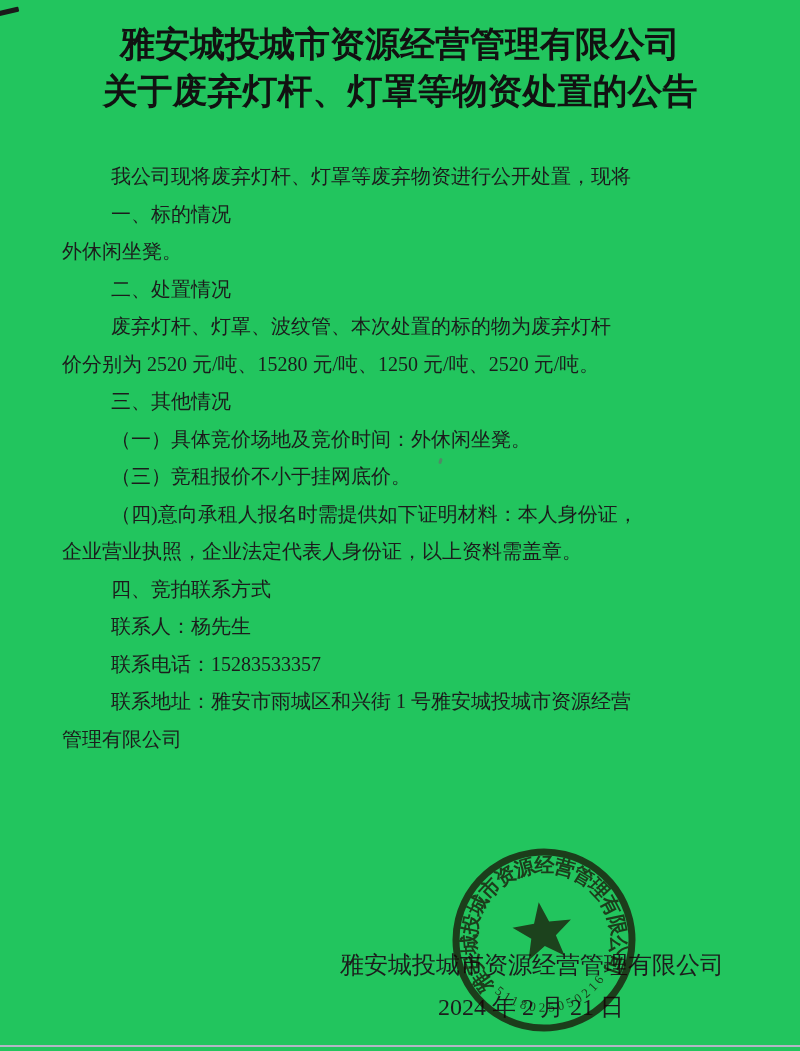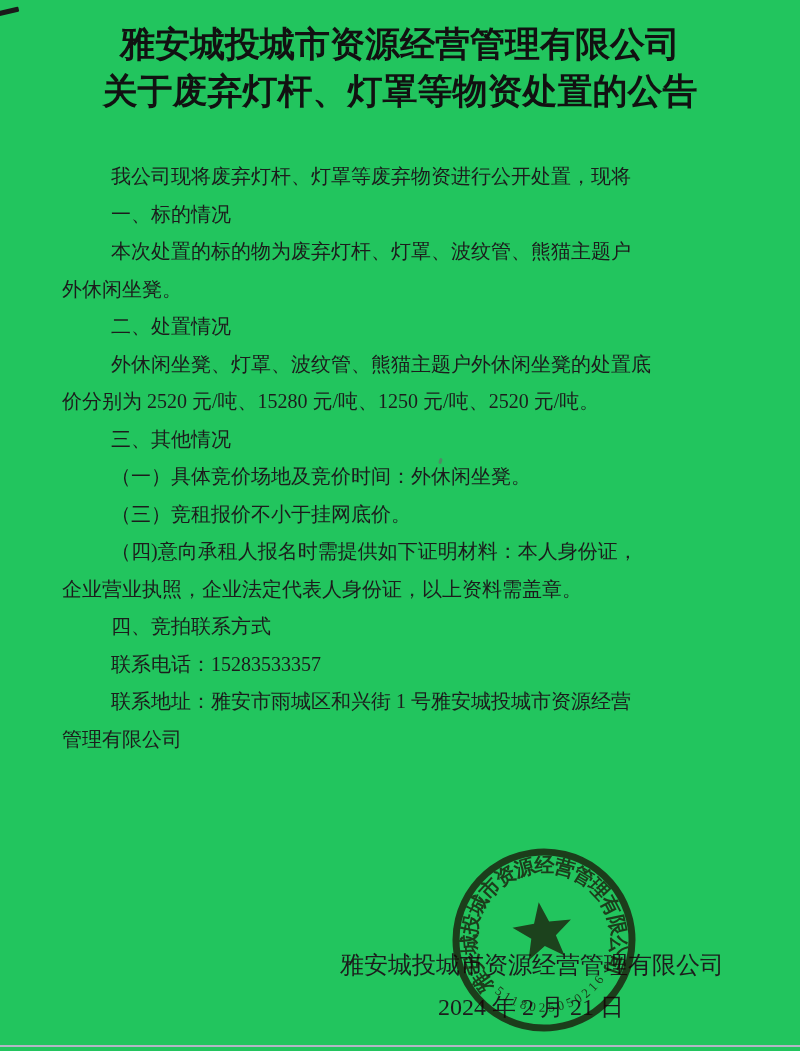--- a/index.html
+++ b/index.html
@@ -89,31 +89,31 @@
   <div class="corner-mark"></div>
 
   <div class="title-block">
     <div>雅安城投城市资源经营管理有限公司</div>
     <div>关于废弃灯杆、灯罩等物资处置的公告</div>
   </div>
 
   <div class="doc-body">
     <div class="ln ind">我公司现将废弃灯杆、灯罩等废弃物资进行公开处置，现将</div>
     <div class="ln ind">一、标的情况</div>
-    <div class="ln ind">本次处置的标的物为废弃灯杆、灯罩、波纹管、熊猫主题户</div>
     <div class="ln">外休闲坐凳。</div>
     <div class="ln ind">二、处置情况</div>
-    <div class="ln ind">外休闲坐凳、灯罩、波纹管、熊猫主题户外休闲坐凳的处置底</div>
+    <div class="ln ind">废弃灯杆、灯罩、波纹管、本次处置的标的物为废弃灯杆</div>
     <div class="ln">价分别为 2520 元/吨、15280 元/吨、1250 元/吨、2520 元/吨。</div>
     <div class="ln ind">三、其他情况</div>
     <div class="ln ind">（一）具体竞价场地及竞价时间：外休闲坐凳。</div>
     <div class="ln ind">（三）竞租报价不小于挂网底价。</div>
     <div class="ln ind">（四)意向承租人报名时需提供如下证明材料：本人身份证，</div>
     <div class="ln">企业营业执照，企业法定代表人身份证，以上资料需盖章。</div>
     <div class="ln ind">四、竞拍联系方式</div>
+    <div class="ln ind">联系人：杨先生</div>
     <div class="ln ind">联系电话：15283533357</div>
     <div class="ln ind">联系地址：雅安市雨城区和兴街 1 号雅安城投城市资源经营</div>
     <div class="ln">管理有限公司</div>
   </div>
 
   <div class="stray-mark"></div>
 
   <div class="signature-block">
     <div>雅安城投城市资源经营管理有限公司</div>
     <div>2024 年 2 月 21 日</div>

